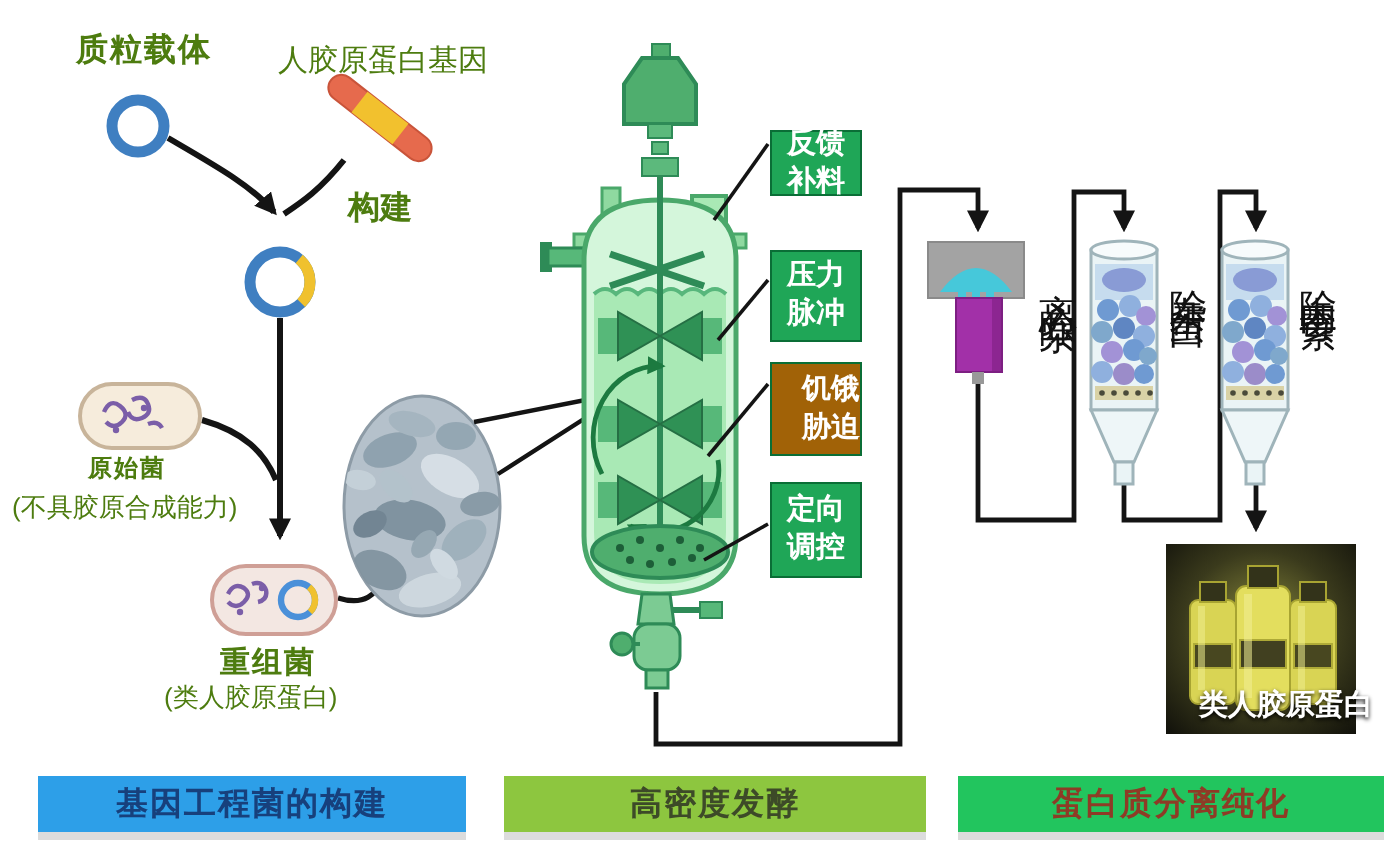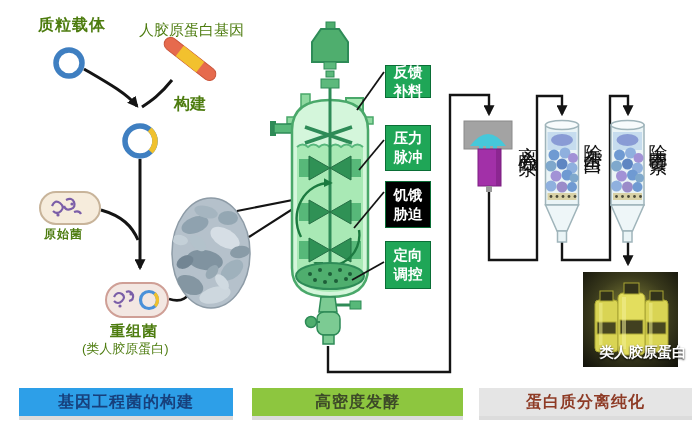--- a/index.html
+++ b/index.html
@@ -236,41 +236,42 @@
     <rect x="599" y="303" width="3.5" height="42" fill="#efec8e" opacity="0.55"></rect>
     <rect x="622" y="297" width="4" height="52" fill="#f2ef96" opacity="0.55"></rect>
     <rect x="649" y="303" width="3.5" height="42" fill="#efec8e" opacity="0.55"></rect>
   </g>
 </svg>
 
   <div class="lbl lbl-plasmid">质粒载体</div>
   <div class="lbl lbl-gene">人胶原蛋白基因</div>
   <div class="lbl lbl-construct">构建</div>
   <div class="lbl lbl-host">原始菌</div>
+  <div class="lbl lbl-hostnote">(不具胶原合成能力)</div>
   <div class="lbl lbl-recomb">重组菌</div>
   <div class="lbl lbl-recombnote">(类人胶原蛋白)</div>
 
   <div class="sbox sbox1" style="background: rgb(31, 166, 87);">
     <span>反馈</span>
     <span>补料</span>
   </div>
   <div class="sbox sbox2" style="background: rgb(31, 166, 87);">
     <span>压力</span>
     <span>脉冲</span>
   </div>
-  <div class="sbox sbox3" style="background: #000000;">
+  <div class="sbox sbox3" style="background: #a16207; align-items: flex-end;">
     <span>饥饿</span>
     <span>胁迫</span>
   </div>
   <div class="sbox sbox4" style="background: rgb(31, 166, 87);">
     <span>定向</span>
     <span>调控</span>
   </div>
 
   <div class="vlbl vlbl1">离心除杂</div>
   <div class="vlbl vlbl2">除杂蛋白</div>
   <div class="vlbl vlbl3">除内毒素</div>
   <div class="lbl lbl-product">类人胶原蛋白</div>
 
   <div class="bar bar1" style="background: rgb(45, 159, 232); color: rgb(23, 64, 124);">基因工程菌的构建</div>
   <div class="bar bar2" style="background: rgb(141, 198, 63); color: rgb(61, 74, 40);">高密度发酵</div>
-  <div class="bar bar3" style="background: #e5e5e5; color: rgb(142, 59, 38);">蛋白质分离纯化</div>
+  <div class="bar bar3" style="background: #22c55e; color: rgb(142, 59, 38);">蛋白质分离纯化</div>
 </div>
 
 </body></html>

